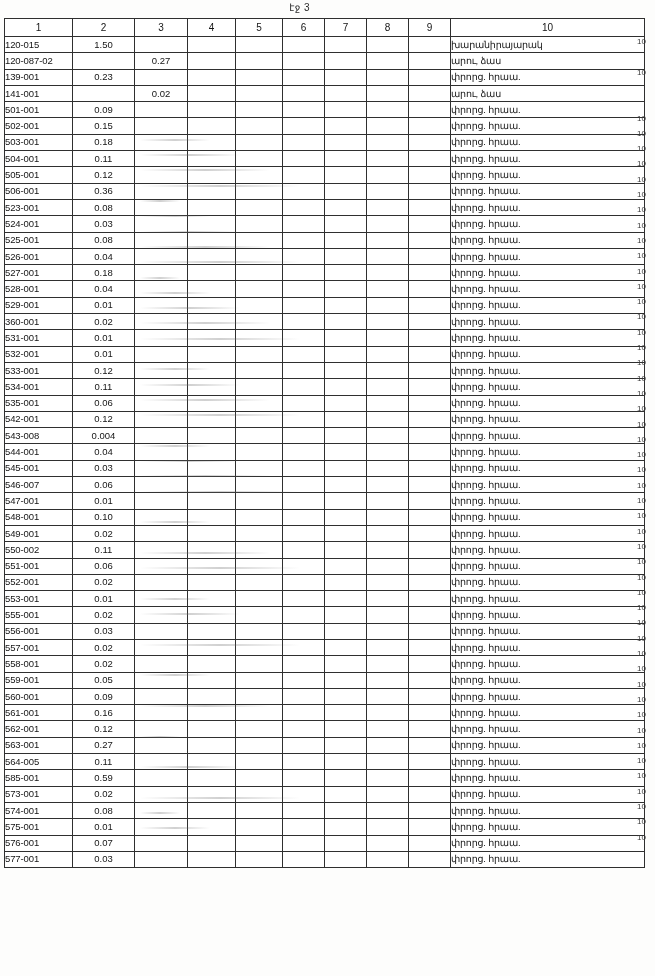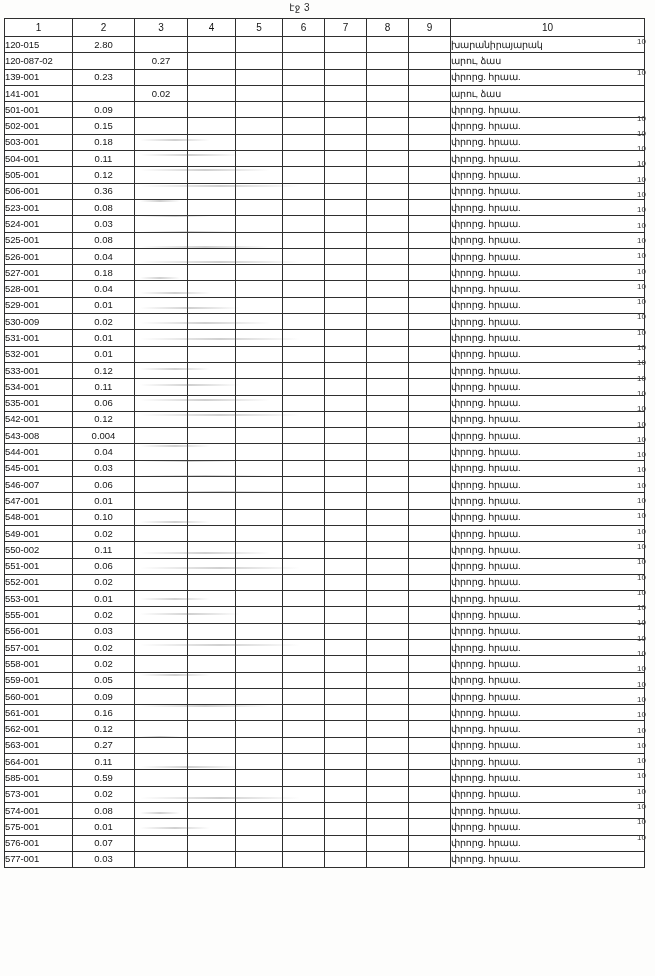--- a/index.html
+++ b/index.html
@@ -130,21 +130,21 @@
         <th>6</th>
         <th>7</th>
         <th>8</th>
         <th>9</th>
         <th>10</th>
       </tr>
     </thead>
     <tbody id="tbody">
         <tr>
           <td class="c-code">120-015</td>
-          <td class="c-num">2.80</td>
+          <td class="c-num">1.50</td>
           <td class="c-num"></td>
           <td class="c-blank"></td>
           <td class="c-blank"></td>
           <td class="c-blank"></td>
           <td class="c-blank"></td>
           <td class="c-blank"></td>
           <td class="c-blank"></td>
           <td class="c-note">խարանիրայարակ</td>
         </tr>
         <tr>
@@ -333,21 +333,21 @@
           <td class="c-num"></td>
           <td class="c-blank"></td>
           <td class="c-blank"></td>
           <td class="c-blank"></td>
           <td class="c-blank"></td>
           <td class="c-blank"></td>
           <td class="c-blank"></td>
           <td class="c-note">փրորց. հրաա.</td>
         </tr>
         <tr>
-          <td class="c-code">530-009</td>
+          <td class="c-code">360-001</td>
           <td class="c-num">0.02</td>
           <td class="c-num"></td>
           <td class="c-blank"></td>
           <td class="c-blank"></td>
           <td class="c-blank"></td>
           <td class="c-blank"></td>
           <td class="c-blank"></td>
           <td class="c-blank"></td>
           <td class="c-note">փրորց. հրաա.</td>
         </tr>
@@ -657,21 +657,21 @@
           <td class="c-num"></td>
           <td class="c-blank"></td>
           <td class="c-blank"></td>
           <td class="c-blank"></td>
           <td class="c-blank"></td>
           <td class="c-blank"></td>
           <td class="c-blank"></td>
           <td class="c-note">փրորց. հրաա.</td>
         </tr>
         <tr>
-          <td class="c-code">564-001</td>
+          <td class="c-code">564-005</td>
           <td class="c-num">0.11</td>
           <td class="c-num"></td>
           <td class="c-blank"></td>
           <td class="c-blank"></td>
           <td class="c-blank"></td>
           <td class="c-blank"></td>
           <td class="c-blank"></td>
           <td class="c-blank"></td>
           <td class="c-note">փրորց. հրաա.</td>
         </tr>

